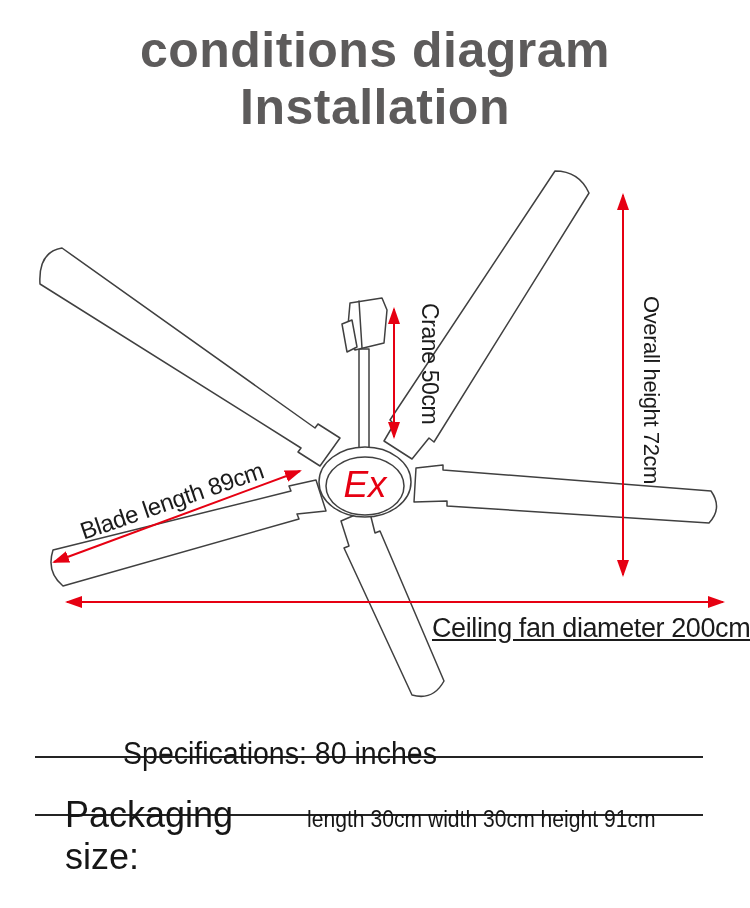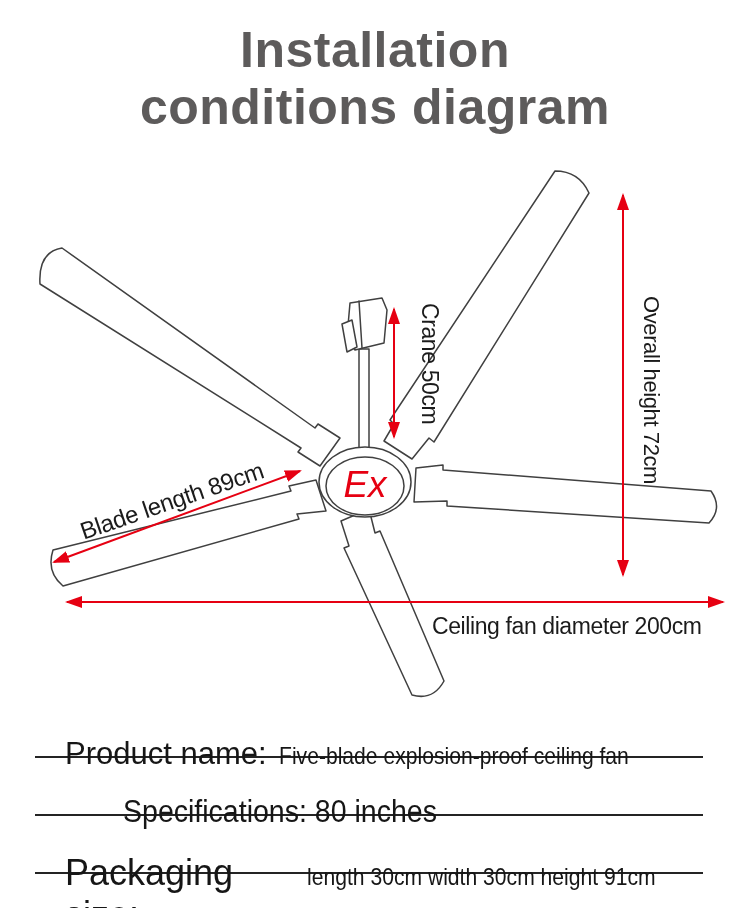--- a/index.html
+++ b/index.html
@@ -14,21 +14,21 @@
   
   #fan-svg{position:absolute;top:0;left:0;}
 
   .dim-label{position:absolute;color:#1b1b1b;font-size:23px;white-space:nowrap;
              letter-spacing:-0.4px;}
   .rot90{transform:rotate(90deg);transform-origin:left top;}
   .lbl-crane{left:443px;top:303px;}
   .lbl-height{left:664px;top:296px;font-size:22px;}
   .lbl-blade{left:66px;top:487px;width:212px;text-align:center;font-size:24px;
              transform:rotate(-19deg);}
-  .lbl-diameter{left:432px;top:613px;font-size:23px;}
+  .lbl-diameter{left:432px;top:613px;font-size:27px;text-decoration:underline;}
   .hub-ex{position:absolute;left:325px;top:464px;width:80px;text-align:center;
           color:#e60012;font-size:37px;font-weight:400;font-style:italic;
           letter-spacing:0px;}
 
   
   .spec{position:absolute;left:35px;top:700px;width:668px;color:#161616;}
   .spec-row{height:56px;display:flex;align-items:baseline;border-bottom:2px solid #242424;
             padding-top:0;}
   .spec-row .inner{display:flex;align-items:baseline;width:100%;position:relative;top:36px;}
   .lab{font-weight:400;}
@@ -39,22 +39,22 @@
   .r2 .val{font-size:31px;margin-left:88px;transform:scaleX(0.92);}
   .r3 .lab{font-size:36px;margin-left:30px;}
   .r3 .val{font-size:24px;margin-left:10px;}
 </style>
 </head>
 <body>
 
 <div id="page">
 
   <div class="title">
+    <div>conditions diagram</div>
     <div>Installation</div>
-    <div>conditions diagram</div>
   </div>
 
   <svg id="fan-svg" width="750" height="908" viewBox="0 0 750 908">
     <defs>
       <marker id="ah" markerWidth="9" markerHeight="7" refX="7.5" refY="3" orient="auto-start-reverse" markerUnits="strokeWidth">
         <path d="M0,0 L8.5,3 L0,6 Z" fill="#e60012"></path>
       </marker>
     </defs>
 
     <g fill="#ffffff" stroke="#404040" stroke-width="1.5" stroke-linejoin="round" stroke-linecap="round">
@@ -83,26 +83,20 @@
     </g>
   </svg>
 
   <div class="dim-label rot90 lbl-crane">Crane 50cm</div>
   <div class="dim-label rot90 lbl-height">Overall height 72cm</div>
   <div class="dim-label lbl-blade">Blade length 89cm</div>
   <div class="dim-label lbl-diameter">Ceiling fan diameter 200cm</div>
   <div class="hub-ex">Ex</div>
 
   <div class="spec">
-    <div class="spec-row r1">
-      <div class="inner">
-        <span class="lab">Product name:</span>
-        <span class="val">Five-blade explosion-proof ceiling fan</span>
-      </div>
-    </div>
     <div class="spec-row r2">
       <div class="inner">
         <span class="val">Specifications: 80 inches</span>
       </div>
     </div>
     <div class="spec-row r3">
       <div class="inner">
         <span class="lab">Packaging size:</span>
         <span class="val">length 30cm width 30cm height 91cm</span>
       </div>

